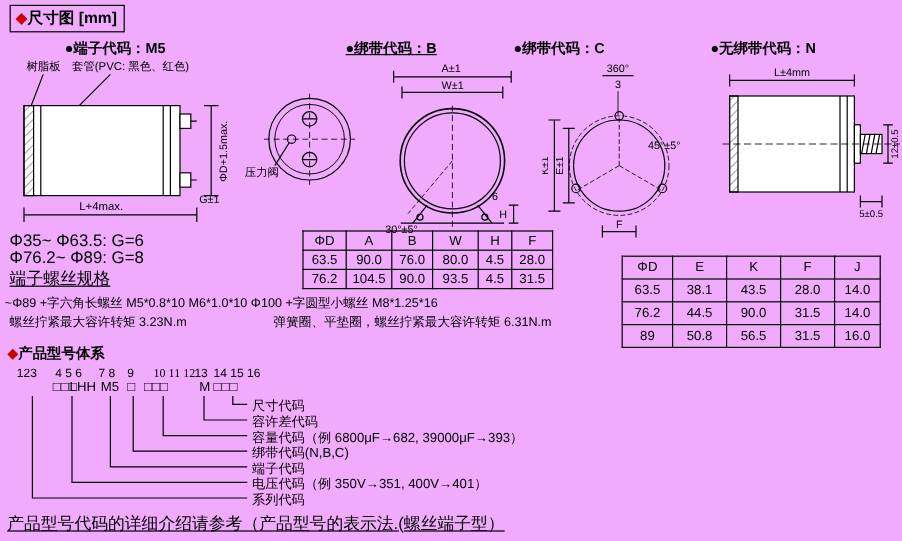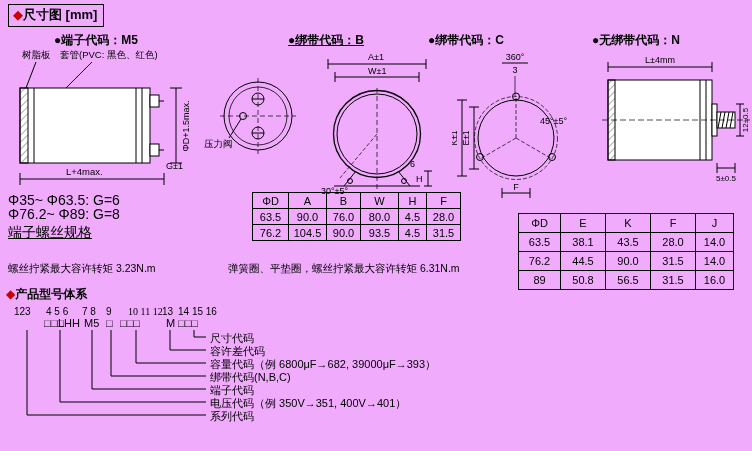--- a/index.html
+++ b/index.html
@@ -238,20 +238,21 @@
       <td>56.5</td>
       <td>31.5</td>
       <td>16.0</td>
     </tr>
   </tbody>
     </table>
 
   <div class="abs note" style="left:8px;top:192px;">Φ35~ Φ63.5: G=6</div>
   <div class="abs note" style="left:8px;top:206px;">Φ76.2~ Φ89: G=8</div>
   <div class="abs note ul" style="left:8px;top:224px;">端子螺丝规格</div>
+  <div class="abs small-note" style="left:4px;top:246px;">~Φ89 +字六角长螺丝 M5*0.8*10 M6*1.0*10  Φ100 +字圆型小螺丝 M8*1.25*16</div>
   <div class="abs small-note" style="left:8px;top:262px;">螺丝拧紧最大容许转矩 3.23N.m</div>
   <div class="abs small-note" style="left:228px;top:262px;">弹簧圈、平垫圈，螺丝拧紧最大容许转矩 6.31N.m</div>
 
   <div class="abs pn-title" style="left:6px;top:286px;">
     <span class="red">◆</span><span>产品型号体系</span>
   </div>
 
   <div class="abs pn-pos" style="left:14px;top:306px;">123</div>
   <div class="abs pn-pos" style="left:46px;top:306px;">4 5 6</div>
   <div class="abs pn-pos" style="left:82px;top:306px;">7 8</div>
@@ -281,14 +282,15 @@
   </svg>
 
   <div class="abs pn-label" style="left:210px;top:331px;">尺寸代码</div>
   <div class="abs pn-label" style="left:210px;top:344px;">容许差代码</div>
   <div class="abs pn-label" style="left:210px;top:357px;">容量代码（例 6800μF→682, 39000μF→393）</div>
   <div class="abs pn-label" style="left:210px;top:370px;">绑带代码(N,B,C)</div>
   <div class="abs pn-label" style="left:210px;top:383px;">端子代码</div>
   <div class="abs pn-label" style="left:210px;top:396px;">电压代码（例 350V→351, 400V→401）</div>
   <div class="abs pn-label" style="left:210px;top:409px;">系列代码</div>
 
+  <div class="abs note ul" style="left:6px;top:428px;">产品型号代码的详细介绍请参考（产品型号的表示法.(螺丝端子型）</div>
 
 </div>
 
 </body></html>

